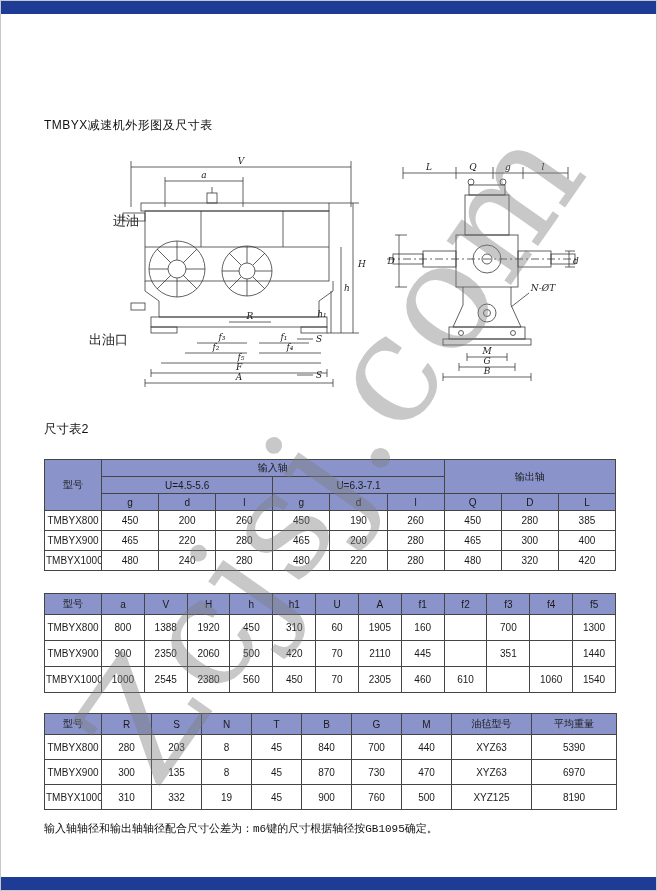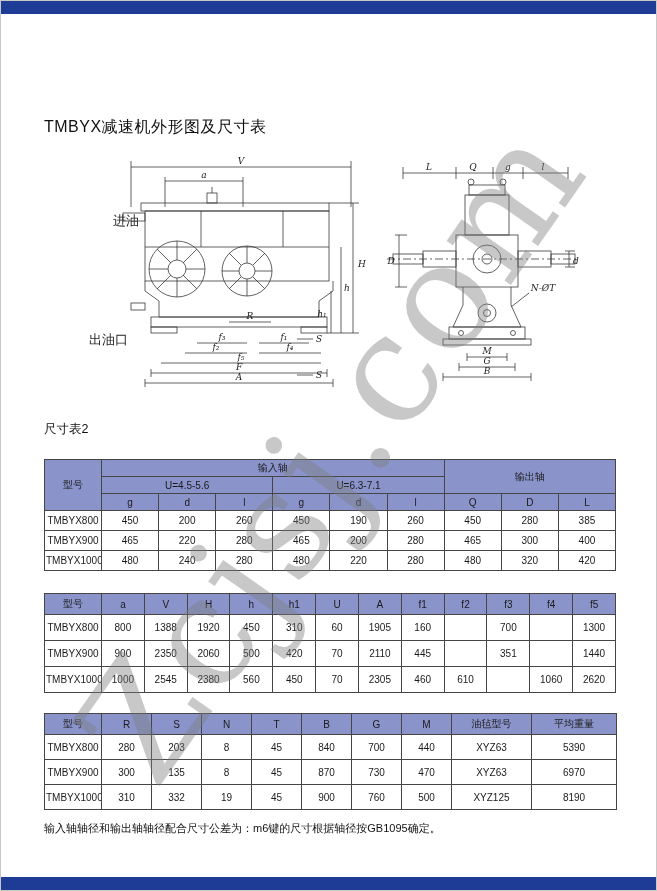--- a/index.html
+++ b/index.html
@@ -2,21 +2,21 @@
 <html><head>
 <meta charset="utf-8">
 <style>
   html,body{margin:0;padding:0;}
   body{width:657px;height:891px;position:relative;background:#fdfdfd;
        font-family:"Liberation Sans","DejaVu Sans",sans-serif;overflow:hidden;}
   .page{position:absolute;inset:0;background:#fff;border:1px solid #c8c8c8;box-sizing:border-box;}
   .bar{position:absolute;left:0;right:0;height:13px;background:#1e3c96;}
   .bar.top{top:0}
   .bar.bottom{bottom:0}
-  .doc-title{position:absolute;left:43px;top:116px;font-size:16px;color:#111;letter-spacing:.5px;}
+  .doc-title{position:absolute;left:43px;top:116px;font-size:12px;color:#111;letter-spacing:.5px;}
   .table-caption{position:absolute;left:43px;top:420px;font-size:12.5px;color:#111;}
   .cn-label{position:absolute;font-size:13px;color:#222;}
   .oil-in{left:112px;top:211px;}
   .oil-out{left:88px;top:330px;text-align:right;}
   .drawing{position:absolute;}
   .drawing-left{left:100px;top:150px;}
   .drawing-right{left:382px;top:156px;}
   .drawing text{font-family:"DejaVu Serif",serif;font-style:italic;font-size:9px;fill:#1a1a1a;}
   .drawing .lw{stroke:#3a3a3a;stroke-width:.8;fill:none;}
   .tbl-wrap{position:absolute;left:43px;width:572px;z-index:1;}
@@ -26,21 +26,21 @@
   table.dim{border-collapse:collapse;table-layout:fixed;width:572px;font-size:10px;color:#1a1a1a;}
   table.dim th,table.dim td{border:1px solid #454545;text-align:center;vertical-align:middle;
        padding:0 1px;font-weight:normal;overflow:hidden;white-space:nowrap;}
   table.dim thead th{background:#8a94ca;}
   .t1 thead th{height:16px;}
   .t1 tbody td{height:19px;}
   .t2 thead th{height:20px;}
   .t2 tbody td{height:25px;}
   .t3 thead th{height:20px;}
   .t3 tbody td{height:24px;}
-  .foot-note{position:absolute;left:43px;top:820px;font-size:11px;color:#111;}
+  .foot-note{position:absolute;left:43px;top:820px;font-size:11px;color:#111;font-family:Liberation Mono, monospace;}
   .watermark{position:absolute;left:-70px;top:375px;width:800px;text-align:center;
        transform:rotate(-55deg);font-family:"DejaVu Serif",serif;font-size:150px;line-height:150px;
        letter-spacing:4px;color:rgba(125,125,125,.42);pointer-events:none;z-index:6;white-space:nowrap;}
 </style>
 </head>
 <body>
 
 <div class="page">
   <div class="bar top"></div>
   <div class="bar bottom"></div>
@@ -336,21 +336,21 @@
           <td>2545</td>
           <td>2380</td>
           <td>560</td>
           <td>450</td>
           <td>70</td>
           <td>2305</td>
           <td>460</td>
           <td>610</td>
           <td></td>
           <td>1060</td>
-          <td>2620</td>
+          <td>1540</td>
         </tr>
       </tbody>
     </table>
   </div>
 
   <div class="tbl-wrap t3">
     <table class="dim">
       <colgroup>
         <col style="width:57px">
           <col style="width:50px">

